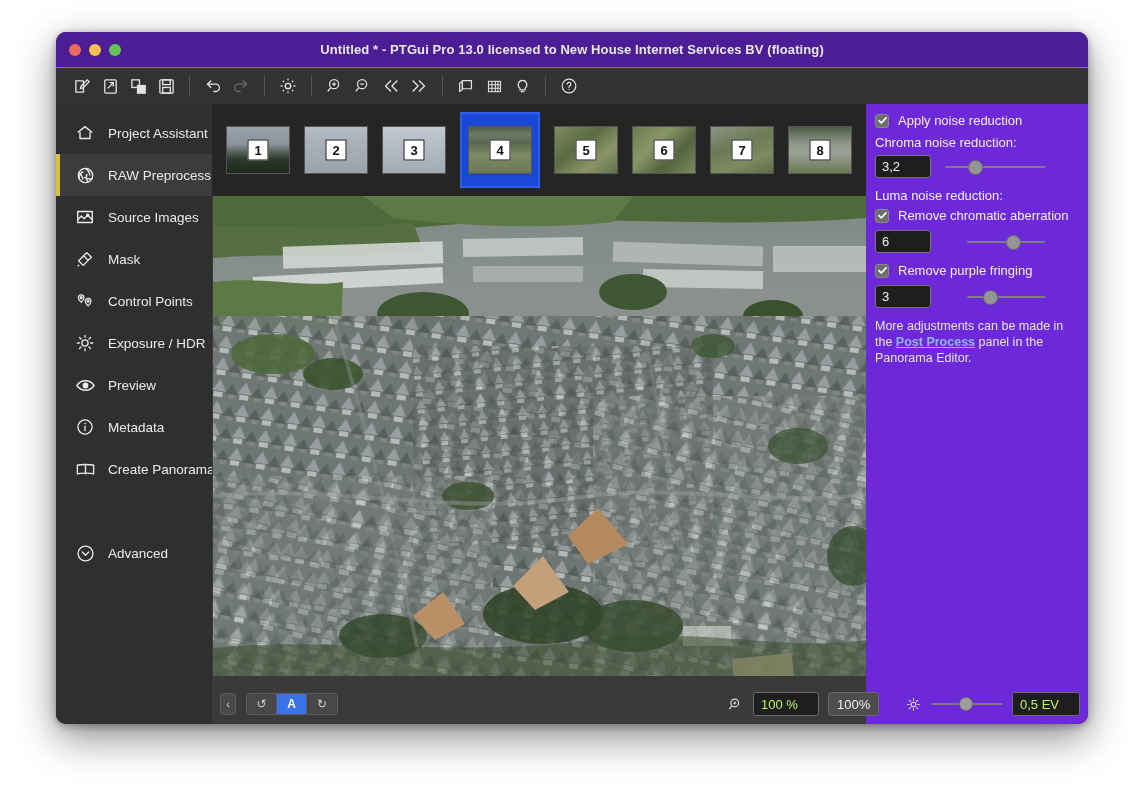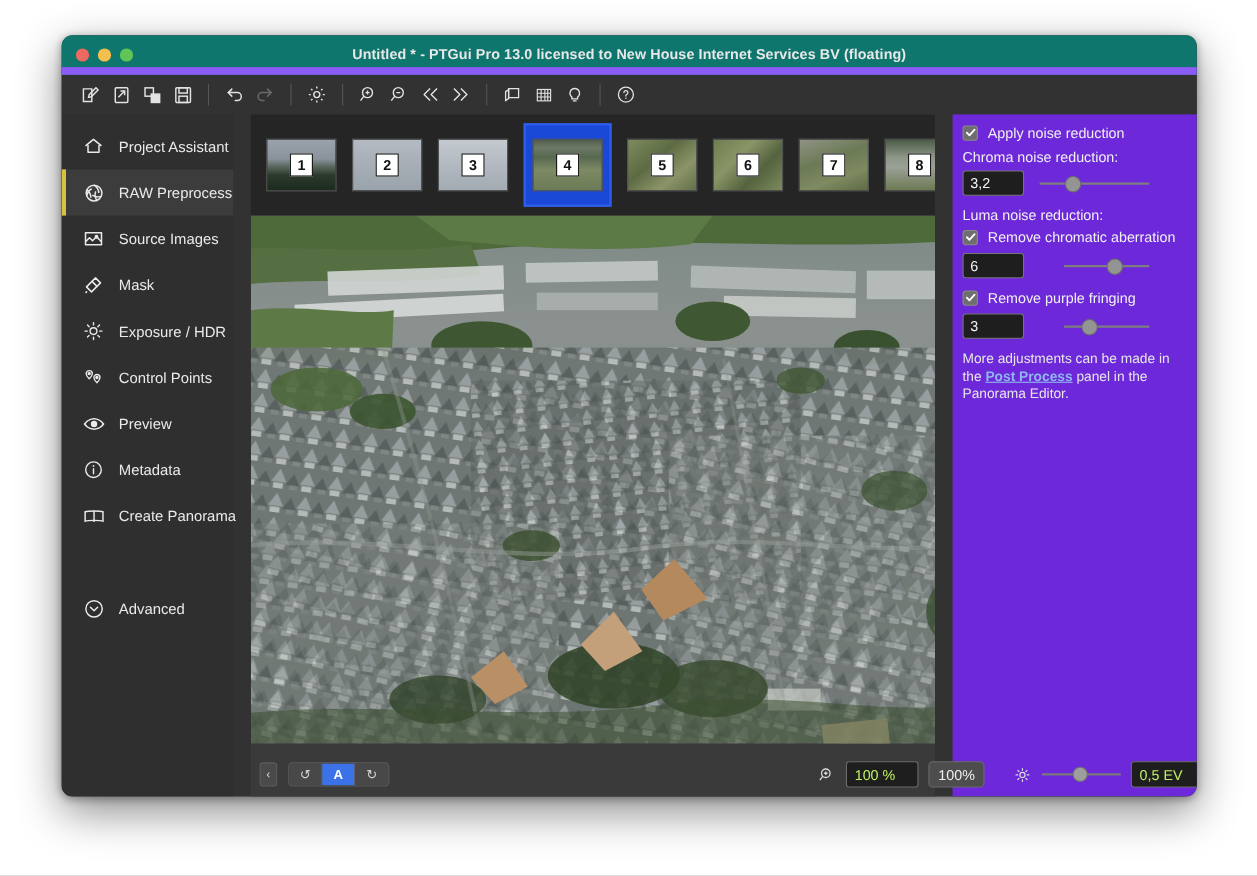--- a/index.html
+++ b/index.html
@@ -19,24 +19,24 @@
     border-radius: 10px;
     box-shadow: 0 14px 40px rgba(0,0,0,0.45), 0 2px 8px rgba(0,0,0,0.35);
     overflow: hidden;
     display: flex;
     flex-direction: column;
   }
 
   
   #titlebar {
     height: 36px;
-    background: #0f766e;
+    background: #4c1d95;
     position: relative;
     flex: 0 0 36px;
-    border-bottom: 7px solid #8b5cf6;
+    border-bottom: 1px solid #8b5cf6;
   }
   .traffic {
     position: absolute;
     top: 12px; left: 13px;
     display: flex; gap: 8px;
   }
   .tl { width: 12px; height: 12px; border-radius: 50%; }
   .tl.red    { background: #ec6a5f; }
   .tl.yellow { background: #f5bf4f; }
   .tl.green  { background: #61c555; }
@@ -71,21 +71,20 @@
     width: 1px; height: 20px;
     background: #555;
     margin: 0 9px;
   }
 
   
   #body {
     flex: 1 1 auto;
     display: flex;
     min-height: 0;
-    gap: 16px;
   }
 
   
   #sidebar {
     width: 156px;
     flex: 0 0 156px;
     background: #2f2f2f;
     padding-top: 8px;
     position: relative;
   }
@@ -537,38 +536,38 @@
             <path d="M13 4l5 5-3.5 3.5-5-5z"></path>
               <path d="M9.5 7.5L4 13l5 5 5.5-5.5"></path>
               <path d="M4.5 17.5L3 19"></path>
           </svg>
         </span>
         <span class="sidelabel">Mask</span>
       </div>
 
       <div class="side-item">
         <span class="side-ico">
-          <svg width="20" height="20" viewBox="0 0 22 22" fill="none" stroke="currentColor" stroke-width="1.4" stroke-linecap="round">
-            <circle cx="11" cy="11" r="3.4"></circle>
-            <path d="M11 2.5v2.3M11 17.2v2.3M2.5 11h2.3M17.2 11h2.3M5 5l1.6 1.6M15.4 15.4L17 17M17 5l-1.6 1.6M6.6 15.4L5 17"></path>
-          </svg>
-        </span>
-        <span class="sidelabel">Exposure / HDR</span>
-      </div>
-
-      <div class="side-item">
-        <span class="side-ico">
           <svg width="21" height="21" viewBox="0 0 24 22" fill="none" stroke="currentColor" stroke-width="1.4">
             <path d="M7 3.5a3.2 3.2 0 0 1 3.2 3.2c0 2.2-3.2 5.3-3.2 5.3S3.8 8.9 3.8 6.7A3.2 3.2 0 0 1 7 3.5z"></path>
             <circle cx="7" cy="6.6" r="1.1" fill="currentColor"></circle>
             <path d="M15 7.5a3.2 3.2 0 0 1 3.2 3.2c0 2.2-3.2 5.3-3.2 5.3s-3.2-3.1-3.2-5.3A3.2 3.2 0 0 1 15 7.5z"></path>
             <circle cx="15" cy="10.6" r="1.1" fill="currentColor"></circle>
           </svg>
         </span>
         <span class="sidelabel">Control Points</span>
+      </div>
+
+      <div class="side-item">
+        <span class="side-ico">
+          <svg width="20" height="20" viewBox="0 0 22 22" fill="none" stroke="currentColor" stroke-width="1.4" stroke-linecap="round">
+            <circle cx="11" cy="11" r="3.4"></circle>
+            <path d="M11 2.5v2.3M11 17.2v2.3M2.5 11h2.3M17.2 11h2.3M5 5l1.6 1.6M15.4 15.4L17 17M17 5l-1.6 1.6M6.6 15.4L5 17"></path>
+          </svg>
+        </span>
+        <span class="sidelabel">Exposure / HDR</span>
       </div>
 
       <div class="side-item">
         <span class="side-ico">
           <svg width="21" height="21" viewBox="0 0 22 22" fill="none" stroke="currentColor" stroke-width="1.5">
             <path d="M2 11s3.4-5 9-5 9 5 9 5-3.4 5-9 5-9-5-9-5z"></path>
               <circle cx="11" cy="11" r="2.3" fill="currentColor"></circle>
           </svg>
         </span>
         <span class="sidelabel">Preview</span>

